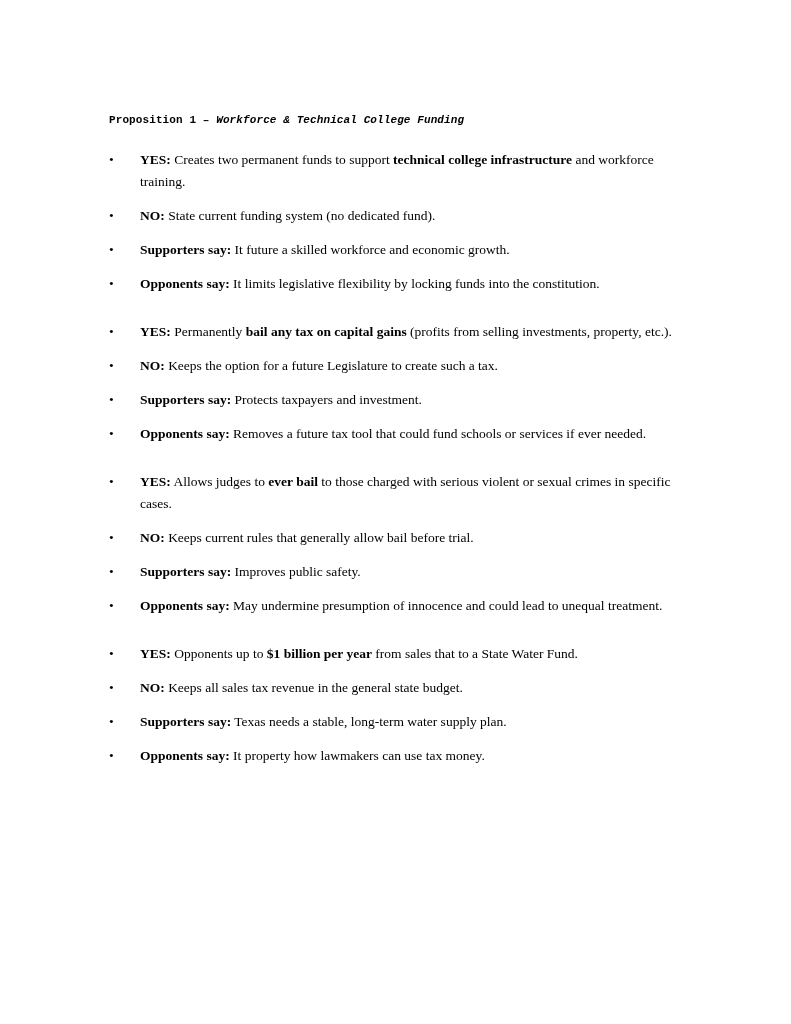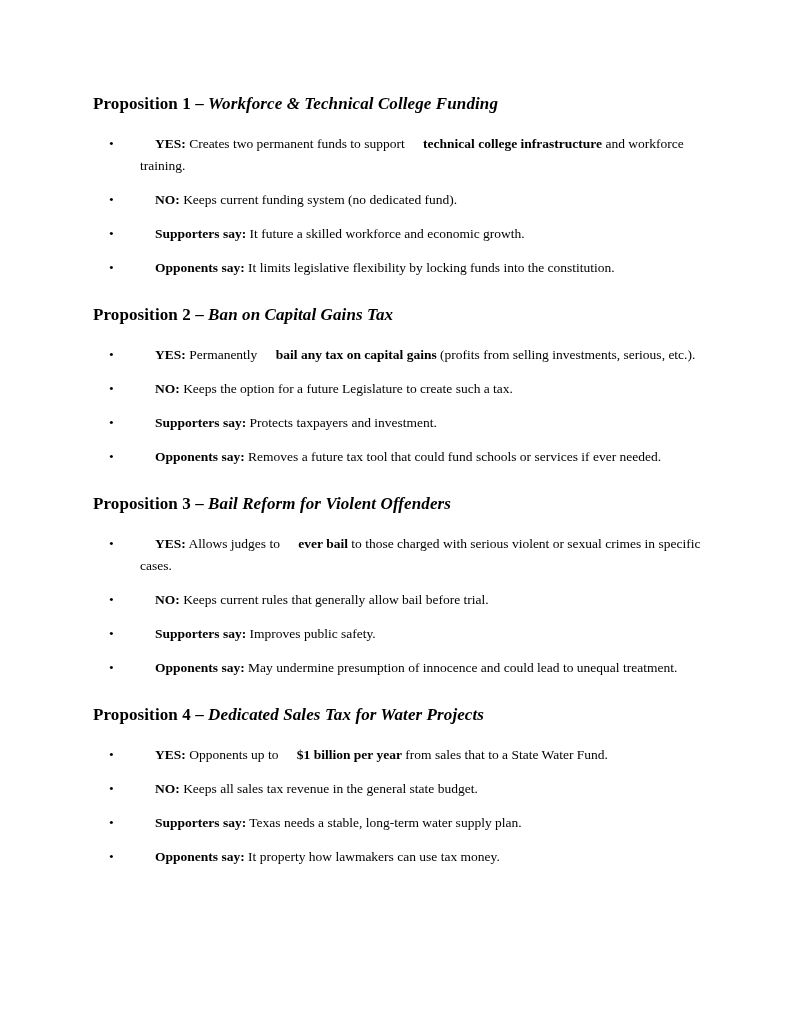--- a/index.html
+++ b/index.html
@@ -17,25 +17,26 @@
   .page {
     box-sizing: border-box;
     width: 791px;
     min-height: 1024px;
     padding: 94px 90px 40px 93px;
     background: #ffffff;
   }
   .section { margin: 0; }
   .section + .section { margin-top: 26px; }
   .prop-heading {
-    font-size: 17px;
+    font-size: 11px;
     font-weight: bold;
     line-height: 20px;
-    margin: 0;
+    margin: 16px;
     letter-spacing: 0.1px;
+    font-family: Liberation Mono, monospace;
   }
   .prop-heading .title-italic {
     font-style: italic;
   }
   .bullet-list {
     list-style: none;
     margin: 19px 0 0 0;
     padding: 0;
   }
   .bullet-item {
@@ -50,91 +51,88 @@
     flex: 0 0 47px;
     box-sizing: border-box;
     padding-left: 16px;
     font-size: 13.5px;
     line-height: 22px;
   }
   .bullet-text {
     flex: 1 1 auto;
     max-width: 562px;
   }
-  .run-bold { font-weight: bold; margin-left: 15px; }
+  .run-bold { font-weight: bold; }
 </style>
 </head>
 <body>
 
 <div class="page">
     <section class="section">
       <h2 class="prop-heading"><span>Proposition 1 – </span><span class="title-italic">Workforce &amp; Technical College Funding</span></h2>
       <ul class="bullet-list">
         <li class="bullet-item">
           <span class="bullet-marker">•</span>
           <div class="bullet-text"><span class="run-bold">YES:</span><span class="run-normal"> Creates two permanent funds to support </span><span class="run-bold">technical college infrastructure</span><span class="run-normal"> and workforce training.</span></div>
         </li>
         <li class="bullet-item">
           <span class="bullet-marker">•</span>
-          <div class="bullet-text"><span class="run-bold">NO:</span><span class="run-normal"> Keeps current funding system (no dedicated fund).</span></div>
+          <div class="bullet-text"><span class="run-bold">NO:</span><span class="run-normal"> State current funding system (no dedicated fund).</span></div>
         </li>
         <li class="bullet-item">
           <span class="bullet-marker">•</span>
           <div class="bullet-text"><span class="run-bold">Supporters say:</span><span class="run-normal"> It future a skilled workforce and economic growth.</span></div>
         </li>
         <li class="bullet-item">
           <span class="bullet-marker">•</span>
           <div class="bullet-text"><span class="run-bold">Opponents say:</span><span class="run-normal"> It limits legislative flexibility by locking funds into the constitution.</span></div>
         </li>
       </ul>
     </section>
     <section class="section">
-      <h2 class="prop-heading"><span>Proposition 2 – </span><span class="title-italic">Ban on Capital Gains Tax</span></h2>
       <ul class="bullet-list">
         <li class="bullet-item">
           <span class="bullet-marker">•</span>
-          <div class="bullet-text"><span class="run-bold">YES:</span><span class="run-normal"> Permanently </span><span class="run-bold">bail any tax on capital gains</span><span class="run-normal"> (profits from selling investments, serious, etc.).</span></div>
+          <div class="bullet-text"><span class="run-bold">YES:</span><span class="run-normal"> Permanently </span><span class="run-bold">bail any tax on capital gains</span><span class="run-normal"> (profits from selling investments, property, etc.).</span></div>
         </li>
         <li class="bullet-item">
           <span class="bullet-marker">•</span>
           <div class="bullet-text"><span class="run-bold">NO:</span><span class="run-normal"> Keeps the option for a future Legislature to create such a tax.</span></div>
         </li>
         <li class="bullet-item">
           <span class="bullet-marker">•</span>
           <div class="bullet-text"><span class="run-bold">Supporters say:</span><span class="run-normal"> Protects taxpayers and investment.</span></div>
         </li>
         <li class="bullet-item">
           <span class="bullet-marker">•</span>
           <div class="bullet-text"><span class="run-bold">Opponents say:</span><span class="run-normal"> Removes a future tax tool that could fund schools or services if ever needed.</span></div>
         </li>
       </ul>
     </section>
     <section class="section">
-      <h2 class="prop-heading"><span>Proposition 3 – </span><span class="title-italic">Bail Reform for Violent Offenders</span></h2>
       <ul class="bullet-list">
         <li class="bullet-item">
           <span class="bullet-marker">•</span>
           <div class="bullet-text"><span class="run-bold">YES:</span><span class="run-normal"> Allows judges to </span><span class="run-bold">ever bail</span><span class="run-normal"> to those charged with serious violent or sexual crimes in specific cases.</span></div>
         </li>
         <li class="bullet-item">
           <span class="bullet-marker">•</span>
           <div class="bullet-text"><span class="run-bold">NO:</span><span class="run-normal"> Keeps current rules that generally allow bail before trial.</span></div>
         </li>
         <li class="bullet-item">
           <span class="bullet-marker">•</span>
           <div class="bullet-text"><span class="run-bold">Supporters say:</span><span class="run-normal"> Improves public safety.</span></div>
         </li>
         <li class="bullet-item">
           <span class="bullet-marker">•</span>
           <div class="bullet-text"><span class="run-bold">Opponents say:</span><span class="run-normal"> May undermine presumption of innocence and could lead to unequal treatment.</span></div>
         </li>
       </ul>
     </section>
     <section class="section">
-      <h2 class="prop-heading"><span>Proposition 4 – </span><span class="title-italic">Dedicated Sales Tax for Water Projects</span></h2>
       <ul class="bullet-list">
         <li class="bullet-item">
           <span class="bullet-marker">•</span>
           <div class="bullet-text"><span class="run-bold">YES:</span><span class="run-normal"> Opponents up to </span><span class="run-bold">$1 billion per year</span><span class="run-normal"> from sales that to a State Water Fund.</span></div>
         </li>
         <li class="bullet-item">
           <span class="bullet-marker">•</span>
           <div class="bullet-text"><span class="run-bold">NO:</span><span class="run-normal"> Keeps all sales tax revenue in the general state budget.</span></div>
         </li>
         <li class="bullet-item">

